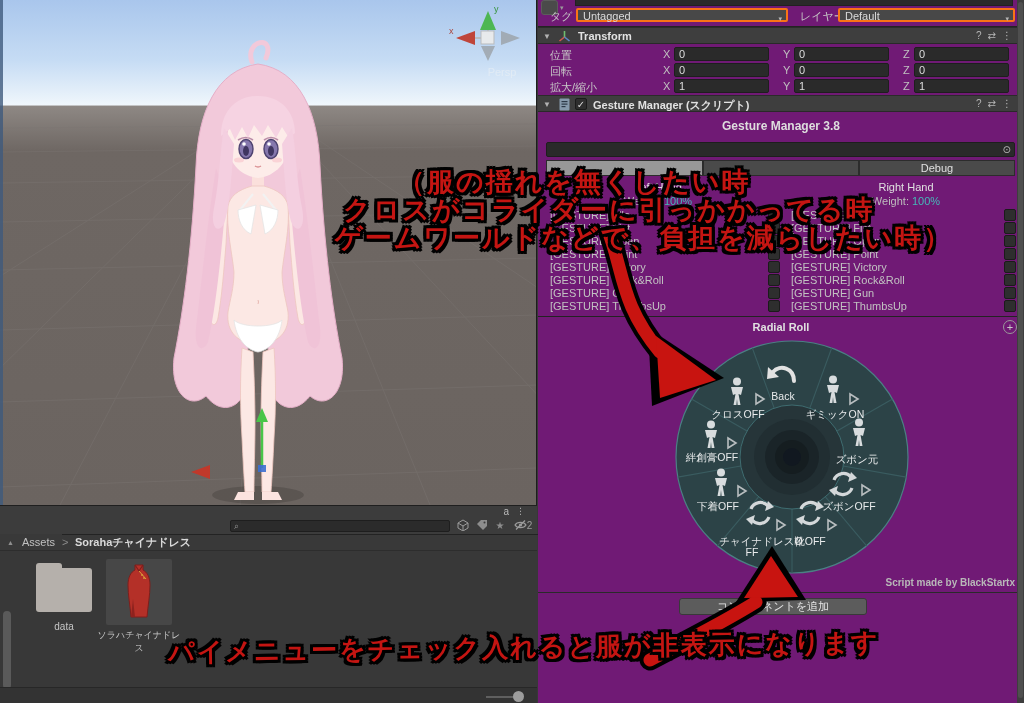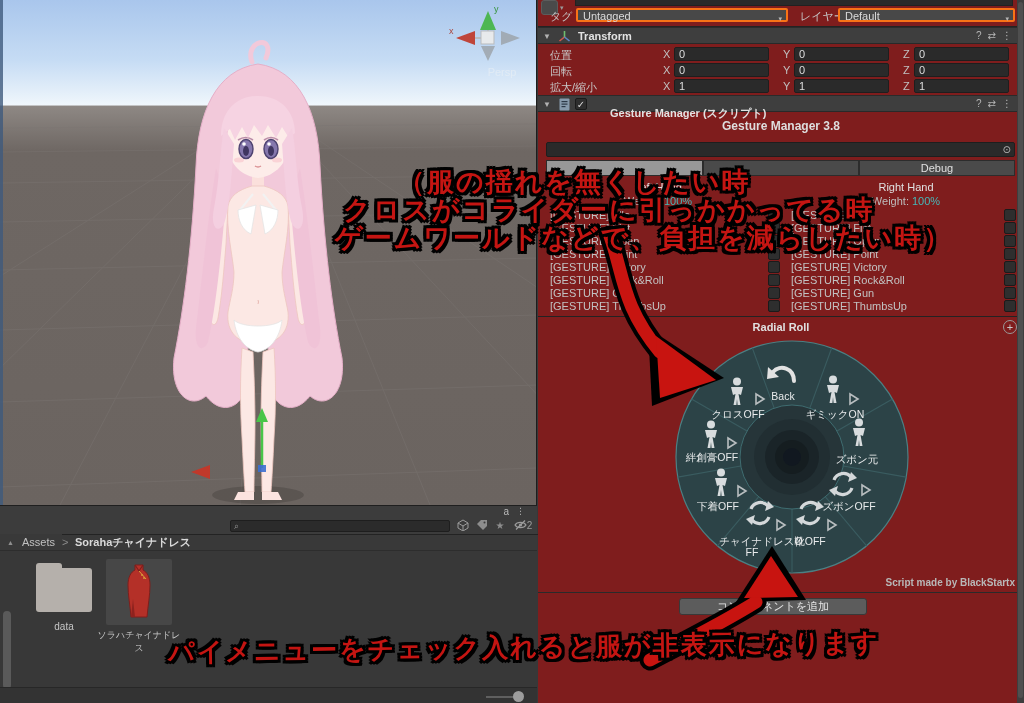--- a/index.html
+++ b/index.html
@@ -36,21 +36,21 @@
   .folder { position:absolute; left:36px; top:12px; width:56px; height:50px; }
   .folder .back { position:absolute; left:0; top:0; width:26px; height:10px; background:#b5b0ab; border-radius:3px 3px 0 0; }
   .folder .front { position:absolute; left:0; top:5px; width:56px; height:44px; background:#b5b0ab; border-radius:3px; }
   .asset-label { position:absolute; text-align:center; font-size:10px; color:#c6c6c6; }
   .thumb { position:absolute; left:106px; top:8px; width:66px; height:66px; background:#474747; border-radius:2px; }
   .pstatus { position:absolute; left:0; top:181px; width:537px; height:17px; background:#333; border-top:1px solid #272727; }
   .zoom-track { position:absolute; left:486px; top:8px; width:36px; height:2px; background:#5f5f5f; }
   .zoom-knob { position:absolute; left:513px; top:3px; width:11px; height:11px; border-radius:50%; background:#9c9c9c; }
 
   
-  #inspector { position:absolute; left:538px; top:0; width:486px; height:703px; background:#7f1d1d; font-size:11px; color:#c8c8c8; }
+  #inspector { position:absolute; left:538px; top:0; width:486px; height:703px; background:#701a75; font-size:11px; color:#c8c8c8; }
   .row-sliver { position:absolute; left:37px; top:0; width:438px; height:6px; background:#2a2a2a; border:1px solid #212121; border-top:none;}
   .cube-ico { position:absolute; left:3px; top:0px; width:17px; height:15px; background:#4a4a4a; border-radius:3px; border:1px solid #5c5c5c;}
   .cube-chev { position:absolute; left:22px; top:4px; font-size:7px; color:#9a9a9a; }
   .tagrow { position:absolute; left:0; top:8px; width:486px; height:16px; }
   .taglabel { position:absolute; top:1px; color:#c4c4c4; }
   .dropdown { position:absolute; top:0; height:14px; background:#484848; border:2px solid #f97316; border-radius:2px;
               color:#dadada; line-height:12px; padding-left:5px; }
   .dd-arrow { position:absolute; right:4px; top:3px; font-size:7px; color:#b5b5b5; }
   .sep { position:absolute; left:0; width:486px; height:1px; background:#232323; }
   .comp-header { position:absolute; left:0; width:486px; height:17px; background:#3e3e3e; border-top:1px solid #2b2b2b; border-bottom:1px solid #292929; }
@@ -309,21 +309,21 @@
 
     <div class="comp-header" style="top:95px;">
       <span class="fold">▼</span>
       <svg class="t-ico" viewBox="0 0 13 13">
         <rect x="1.5" y="0.5" width="10" height="12" rx="1" fill="#869aac"></rect>
         <rect x="3.5" y="3" width="6" height="1.2" fill="#2c3a48"></rect>
         <rect x="3.5" y="5.5" width="6" height="1.2" fill="#2c3a48"></rect>
         <rect x="3.5" y="8" width="4" height="1.2" fill="#2c3a48"></rect>
       </svg>
       <span class="chk" style="left:37px;top:2px;"><span>✓</span></span>
-      <span class="comp-title" style="left:72px;margin-top:8px;">Gesture Manager (スクリプト)</span>
+      <span class="comp-title" style="left:55px;">Gesture Manager (スクリプト)</span>
       <span class="hdr-icos"><span>?</span><span>⇄</span><span>⋮</span></span>
     </div>
 
     <div class="gm-title">Gesture Manager 3.8</div>
 
     <div class="ctrl-field">
       <span class="obj-pick">⊙</span>
     </div>
 
     <div class="tabbar">

